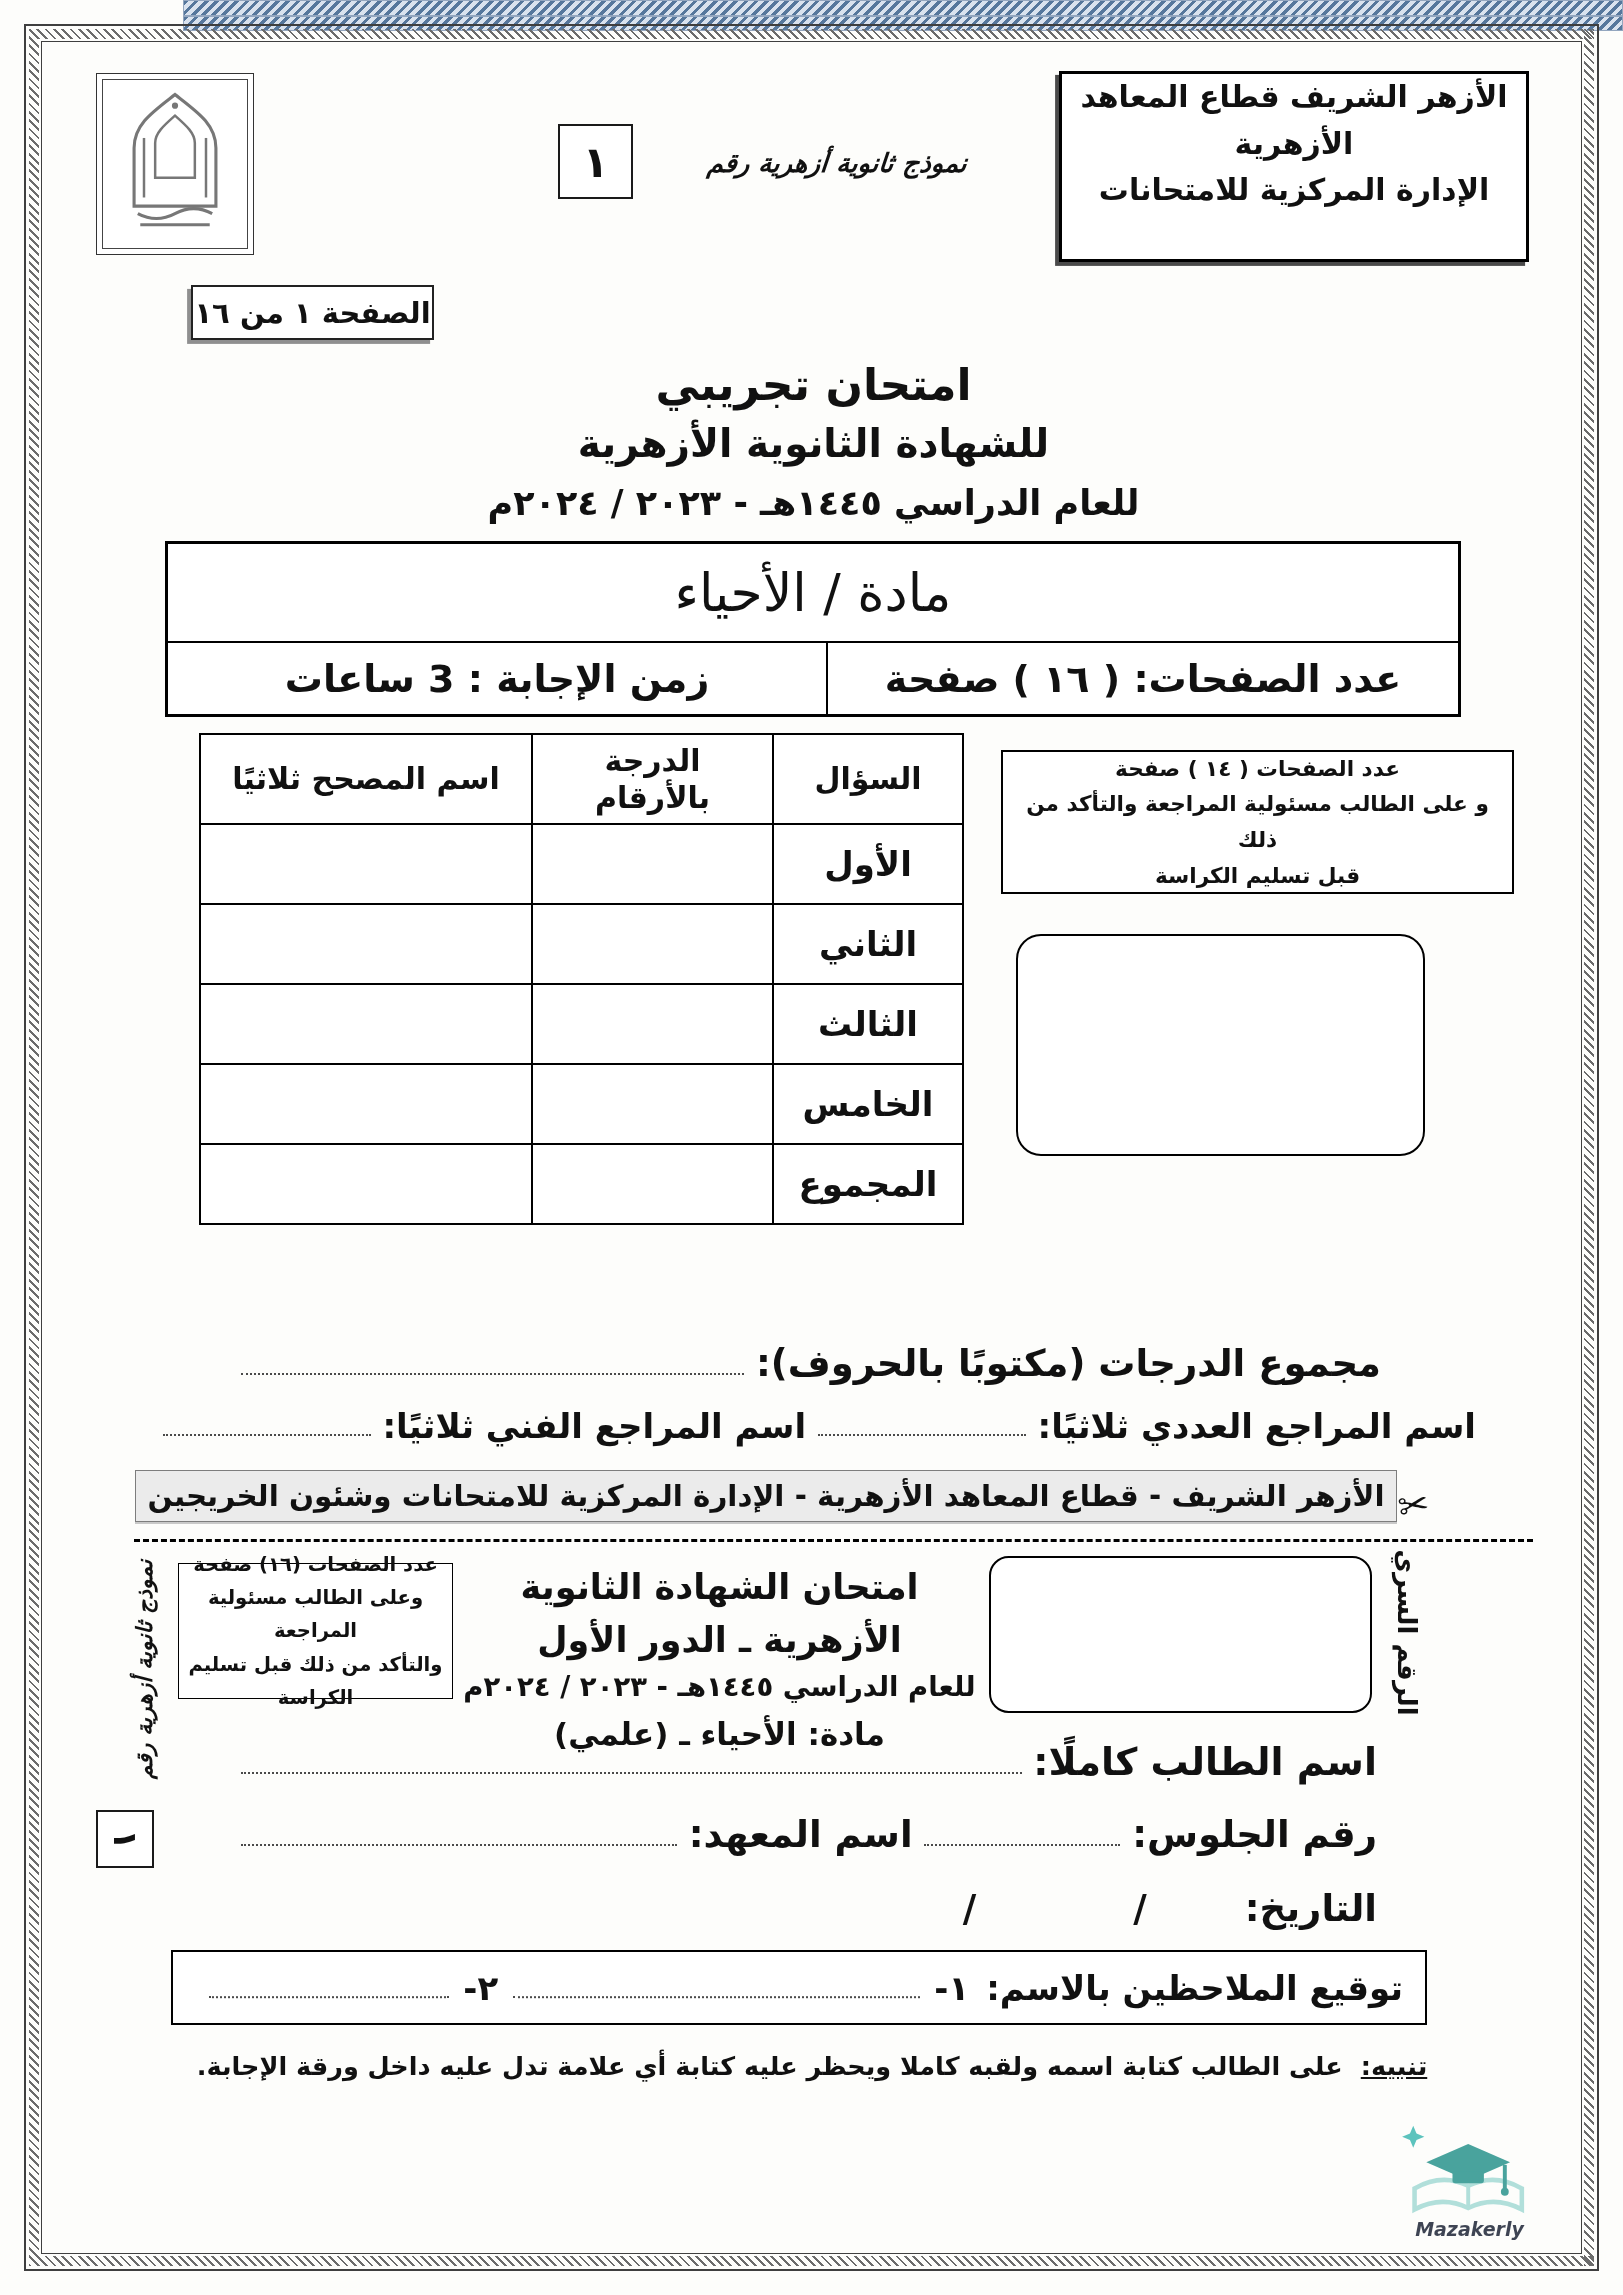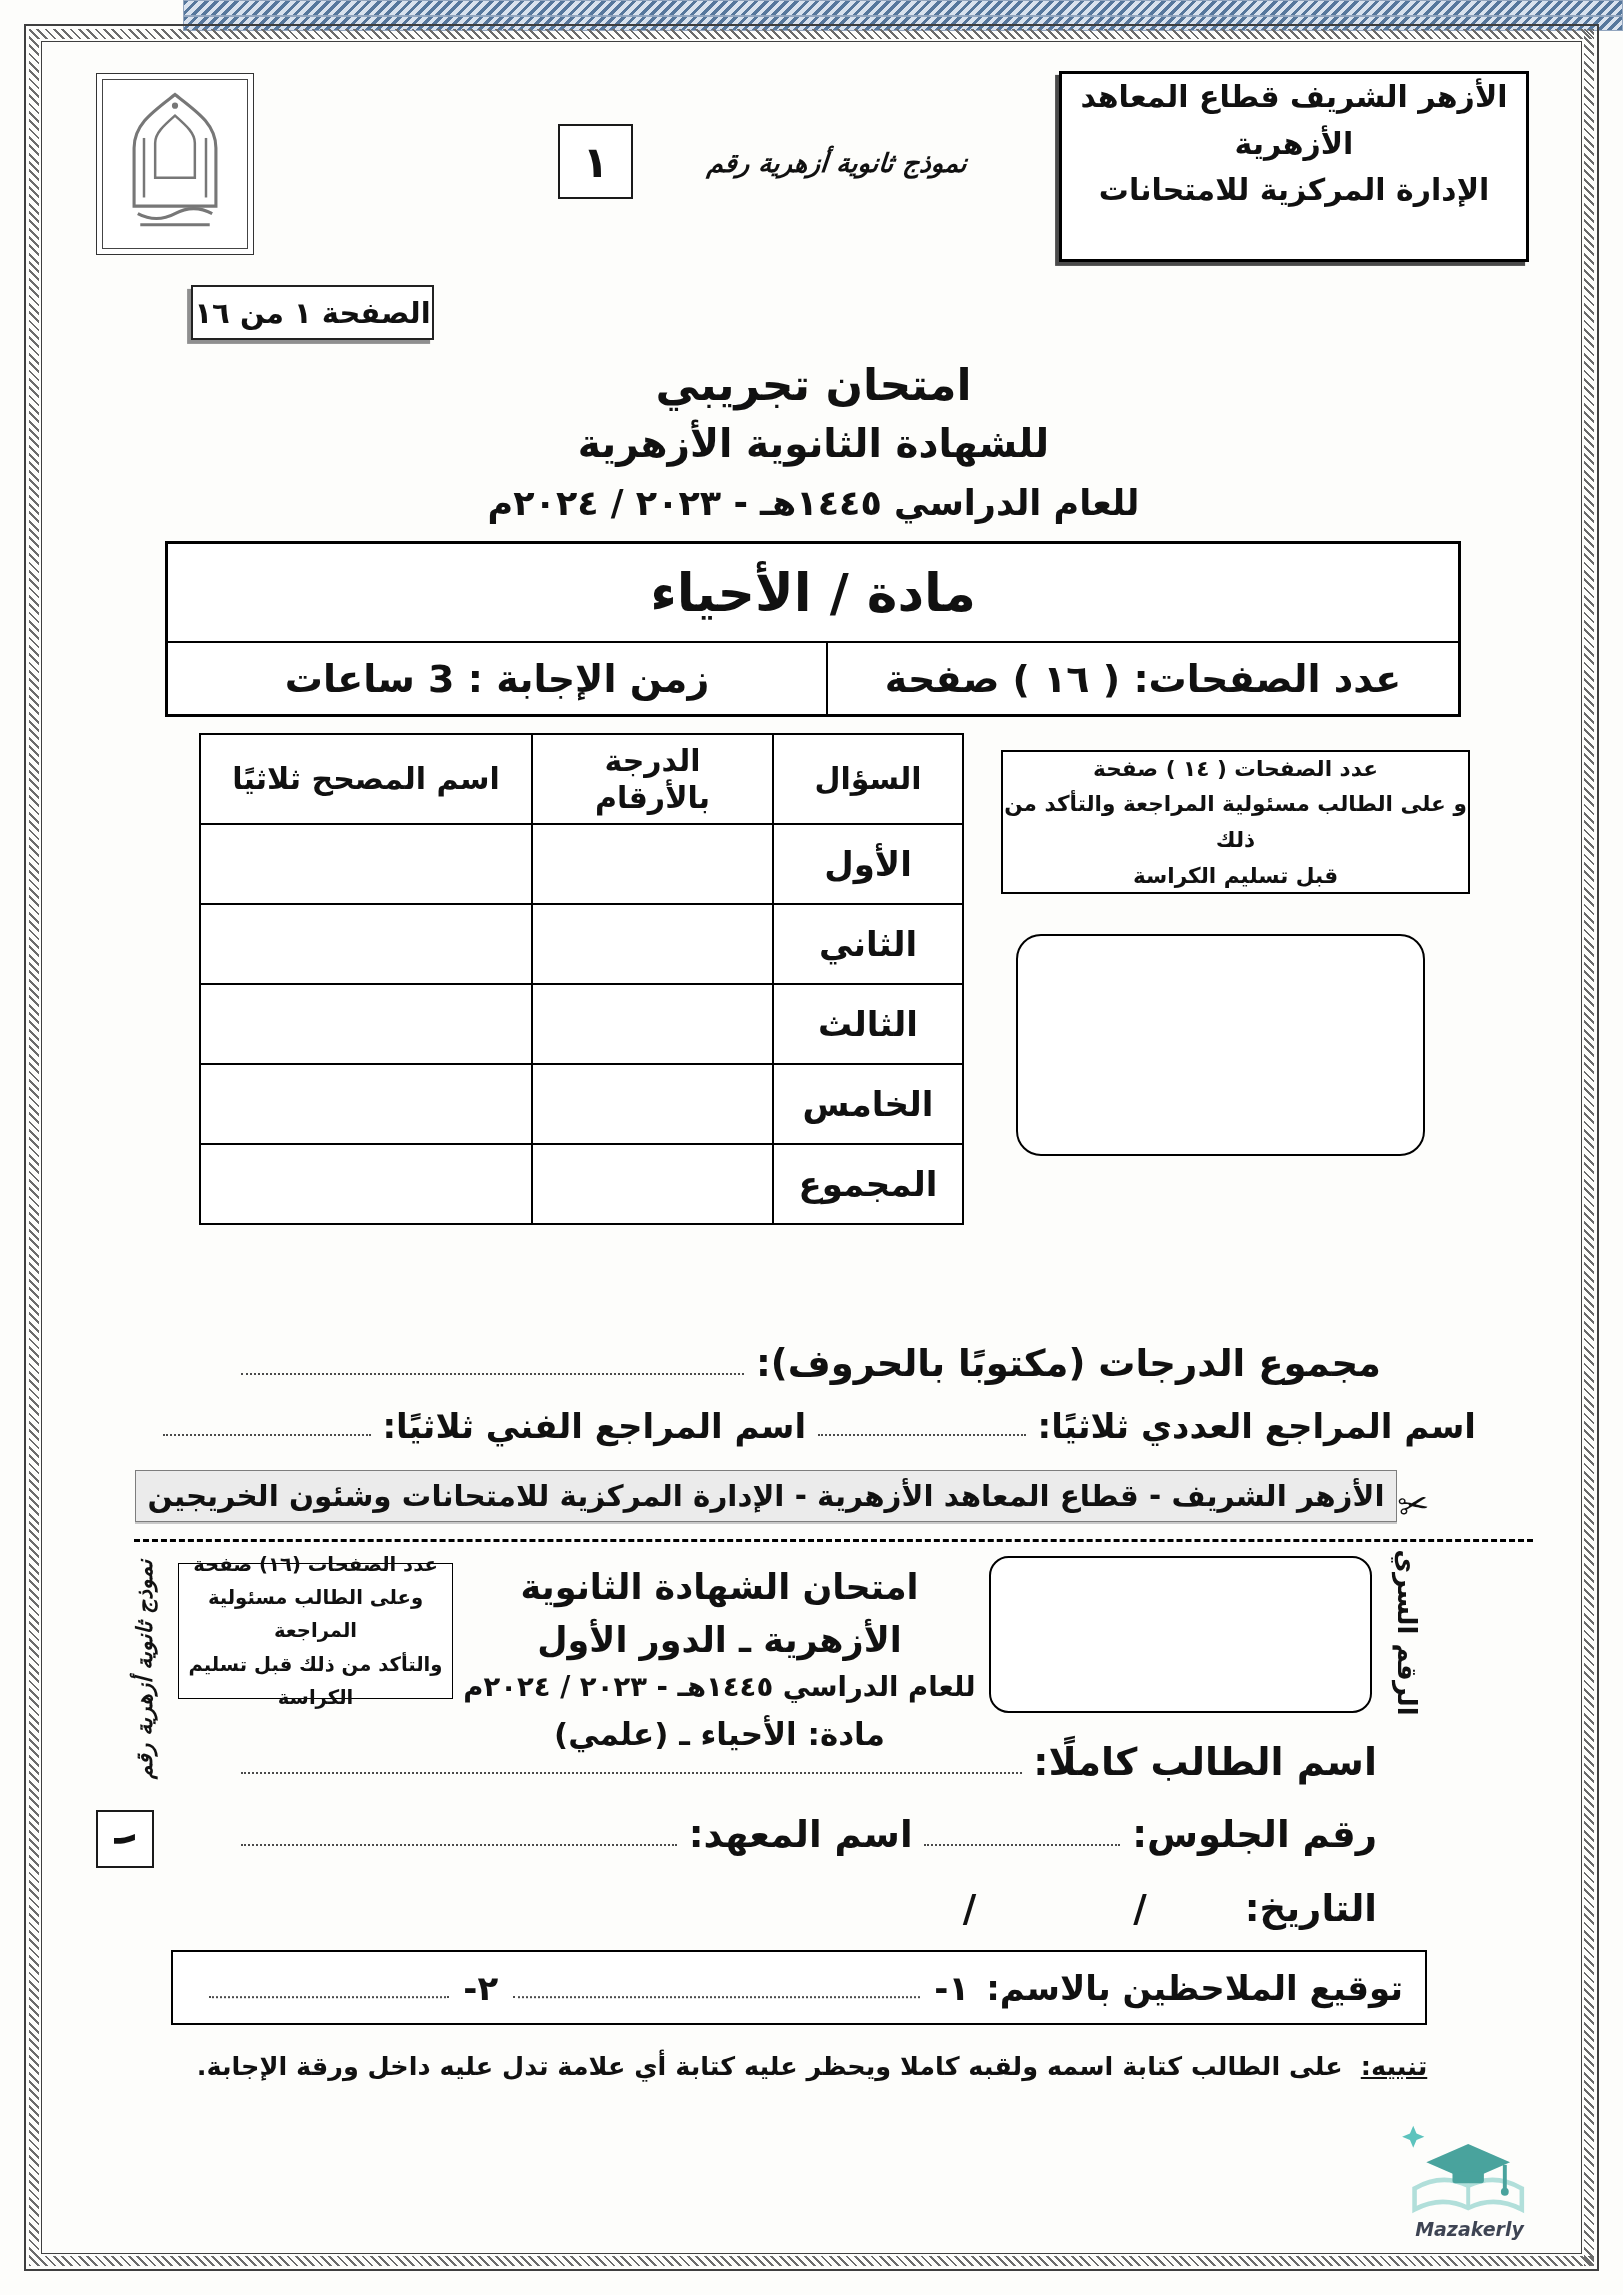--- a/index.html
+++ b/index.html
@@ -34,34 +34,34 @@
                 display:flex; align-items:center; justify-content:center; font-size:29px; font-weight:bold; box-shadow:-3.9px 3.9px 0 #8f8f8f; }
 
   
   .title-block { left:164px; top:359px; width:1299px; text-align:center; }
   .t1 { font-size:44px; font-weight:bold; letter-spacing:1.3px; }
   .t2 { font-size:39px; font-weight:bold; margin-top:10.5px; }
   .t3 { font-size:35px; font-weight:bold; margin-top:17px; }
 
   
   .subject-box { left:165px; top:541px; width:1296px; border:3.3px solid #000; background:#fff; }
-  .subject-r1 { height:99px; display:flex; align-items:center; justify-content:center; font-size:52px; font-weight:bold; border-bottom:2.6px solid #000; }
+  .subject-r1 { height:99px; display:flex; align-items:center; justify-content:center; font-size:52px; font-weight:normal; border-bottom:2.6px solid #000; }
   .subject-r2 { height:71px; display:flex; }
   .subject-pages { width:632px; display:flex; align-items:center; justify-content:center; font-size:38px; font-weight:bold; border-left:2.6px solid #000; }
   .subject-time { flex:1; display:flex; align-items:center; justify-content:center; font-size:38px; font-weight:bold; }
 
   
   .grades { left:202px; top:733px; width:762px; }
   .grades table { border-collapse:collapse; width:100%; table-layout:fixed; }
   .grades th, .grades td { border:2px solid #000; text-align:center; vertical-align:middle; background:#fff; }
   .grades th { height:90px; font-size:30px; font-weight:bold; white-space:pre-line; line-height:1.25; }
   .grades td { height:80px; font-size:34px; font-weight:bold; }
 
   
-  .notice-right { left:1001px; top:750px; width:469px; height:144px; border:2px solid #000; background:#fff;
+  .notice-right { left:1001px; top:750px; width:513px; height:144px; border:2px solid #000; background:#fff;
                   display:flex; flex-direction:column; align-items:center; justify-content:center;
                   font-size:21.6px; font-weight:bold; line-height:1.65; text-align:center; }
   .round-box1 { left:1016px; top:934px; width:409px; height:222px; border:2.6px solid #000; border-radius:25px; background:#fff; }
 
   
   .fill-line { position:absolute; display:flex; align-items:flex-end; font-weight:bold; }
   .fill-line .lbl { line-height:1.15; white-space:nowrap; }
   .dots { flex:1; border-bottom:2.6px dotted #4a4a4a; margin:0 11.8px 10.5px 11.8px; }
   .totals-line { left:229px; top:1343px; width:1152px; font-size:37px; }
   .reviewers-line { left:151px; top:1407px; width:1325px; font-size:34px; }

